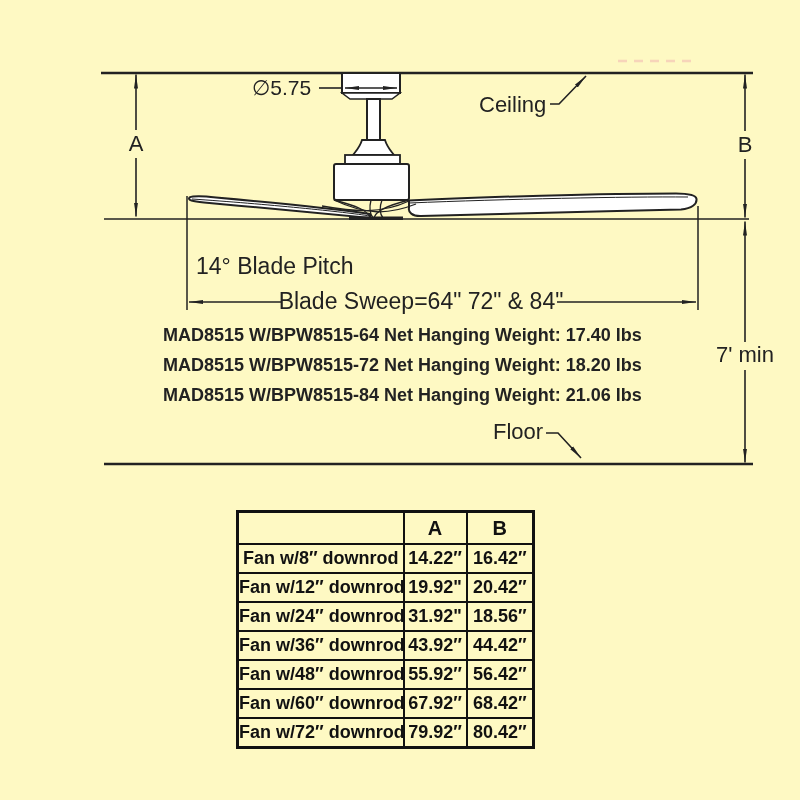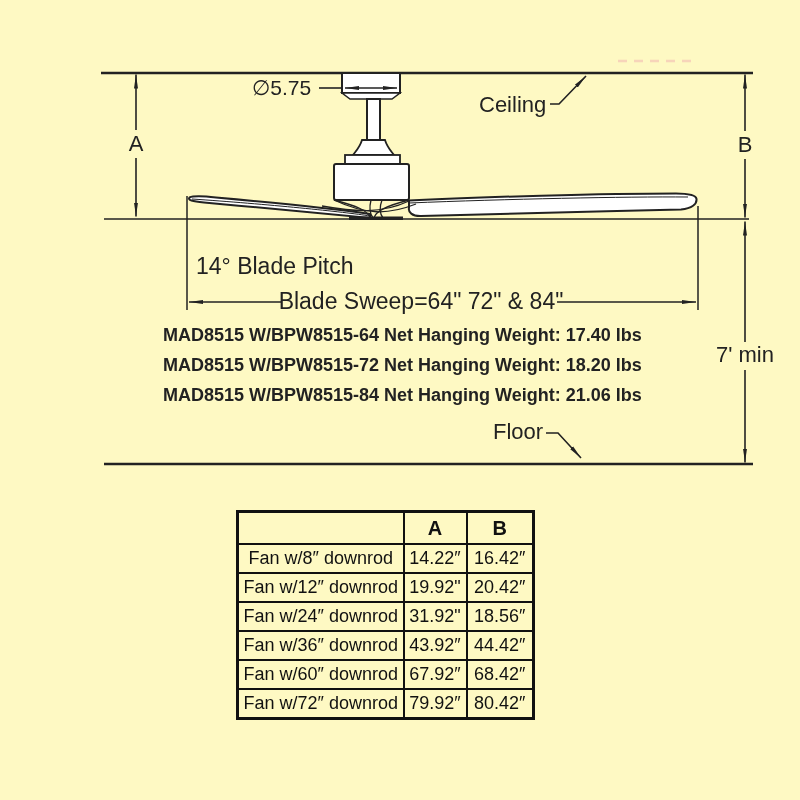--- a/index.html
+++ b/index.html
@@ -17,21 +17,21 @@
     position:absolute;left:236px;top:510px;width:296px;
     border-collapse:collapse;table-layout:fixed;
     font-size:18px;color:#111;
   }
   .spec-table td,.spec-table th{
     border:2px solid #111;text-align:center;vertical-align:middle;
     padding:0;overflow:hidden;white-space:nowrap;
   }
   .spec-table{border:3px solid #111;}
   .spec-table thead th{height:30px;font-size:20px;font-weight:bold;}
-  .spec-table tbody td{height:27px;font-weight:normal;margin-top:33px;}
+  .spec-table tbody td{height:27px;font-weight:bold;margin-top:33px;}
   .col-label{width:166px;}
   .col-a{width:63px;}
   .col-b{width:67px;}
 </style>
 </head>
 <body>
 
 <div class="canvas">
 
   <svg width="800" height="500" viewBox="0 0 800 500">
@@ -152,20 +152,25 @@
         <td>Fan w/24″ downrod</td>
         <td>31.92"</td>
         <td>18.56″</td>
       </tr>
       <tr>
         <td>Fan w/36″ downrod</td>
         <td>43.92″</td>
         <td>44.42″</td>
       </tr>
       <tr>
+        <td>Fan w/48″ downrod</td>
+        <td>55.92″</td>
+        <td>56.42″</td>
+      </tr>
+      <tr>
         <td>Fan w/60″ downrod</td>
         <td>67.92″</td>
         <td>68.42″</td>
       </tr>
       <tr>
         <td>Fan w/72″ downrod</td>
         <td>79.92″</td>
         <td>80.42″</td>
       </tr>
     </tbody>

